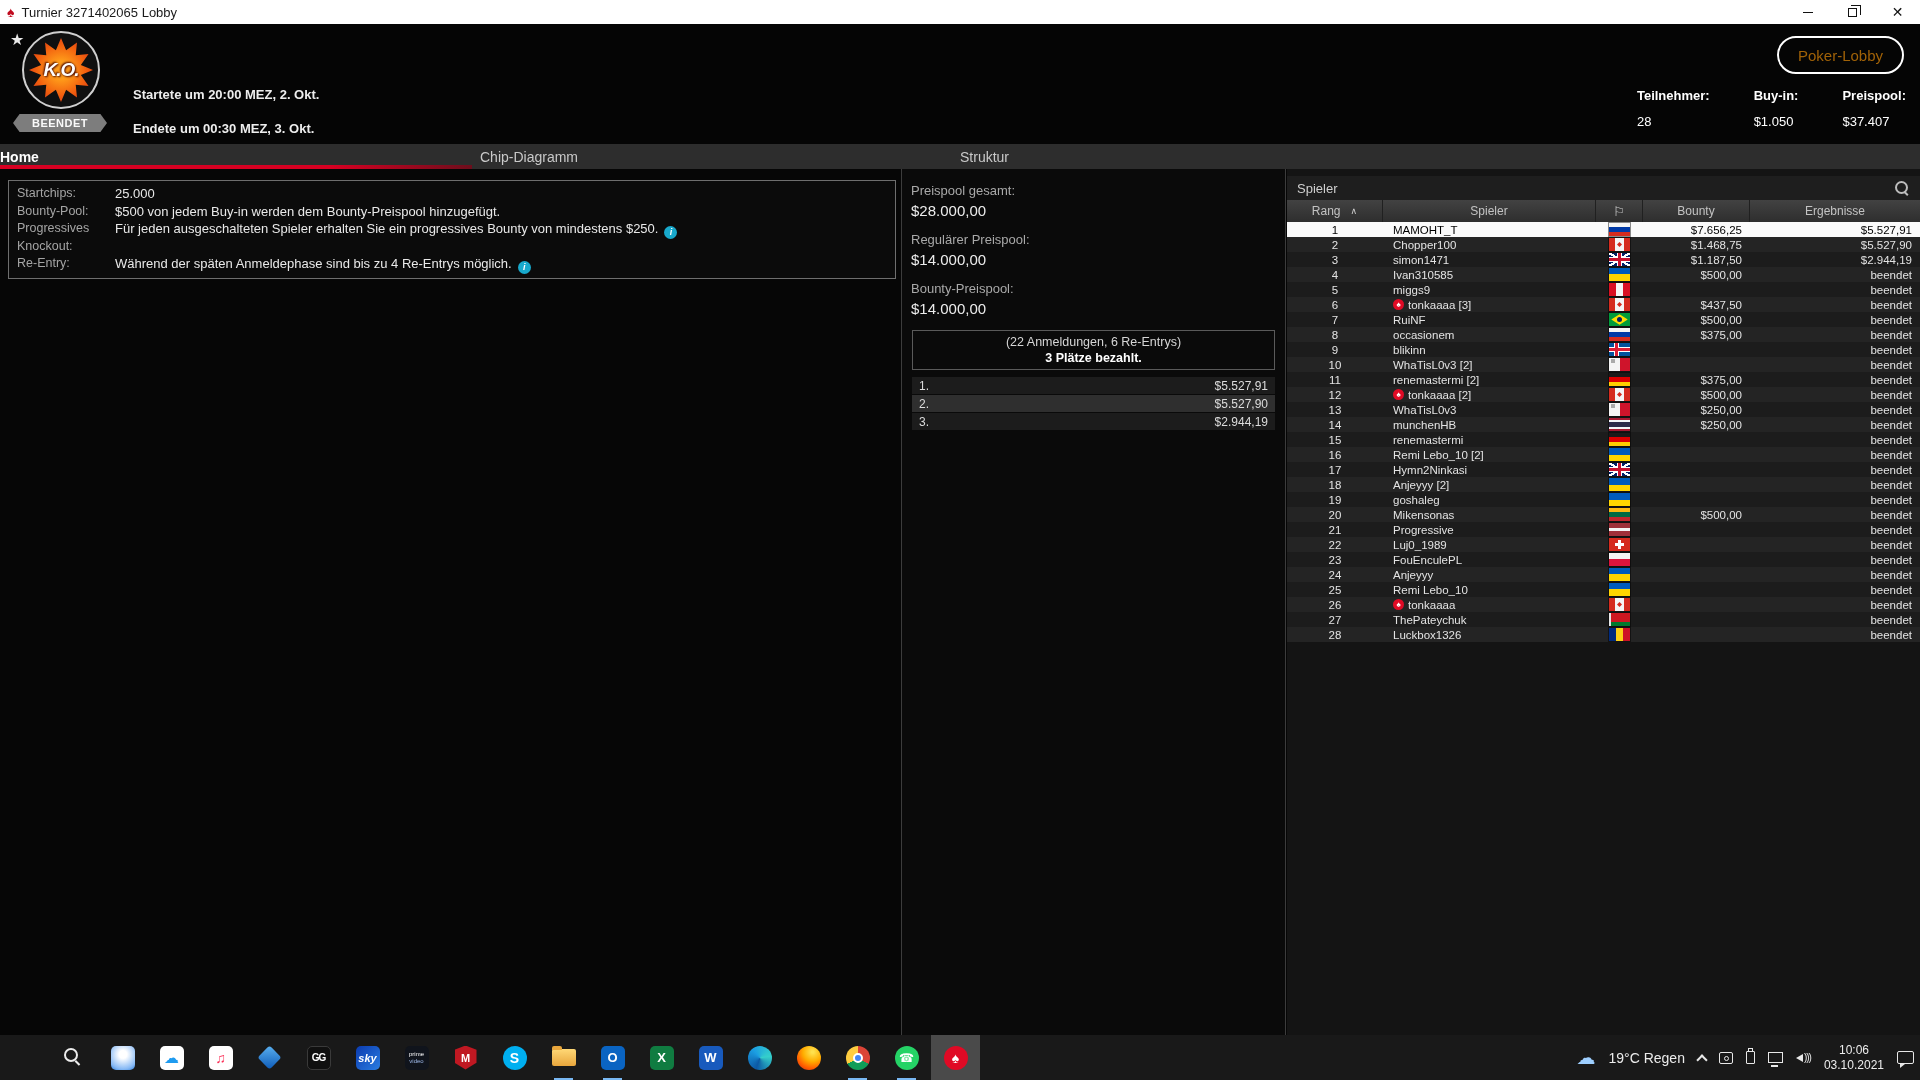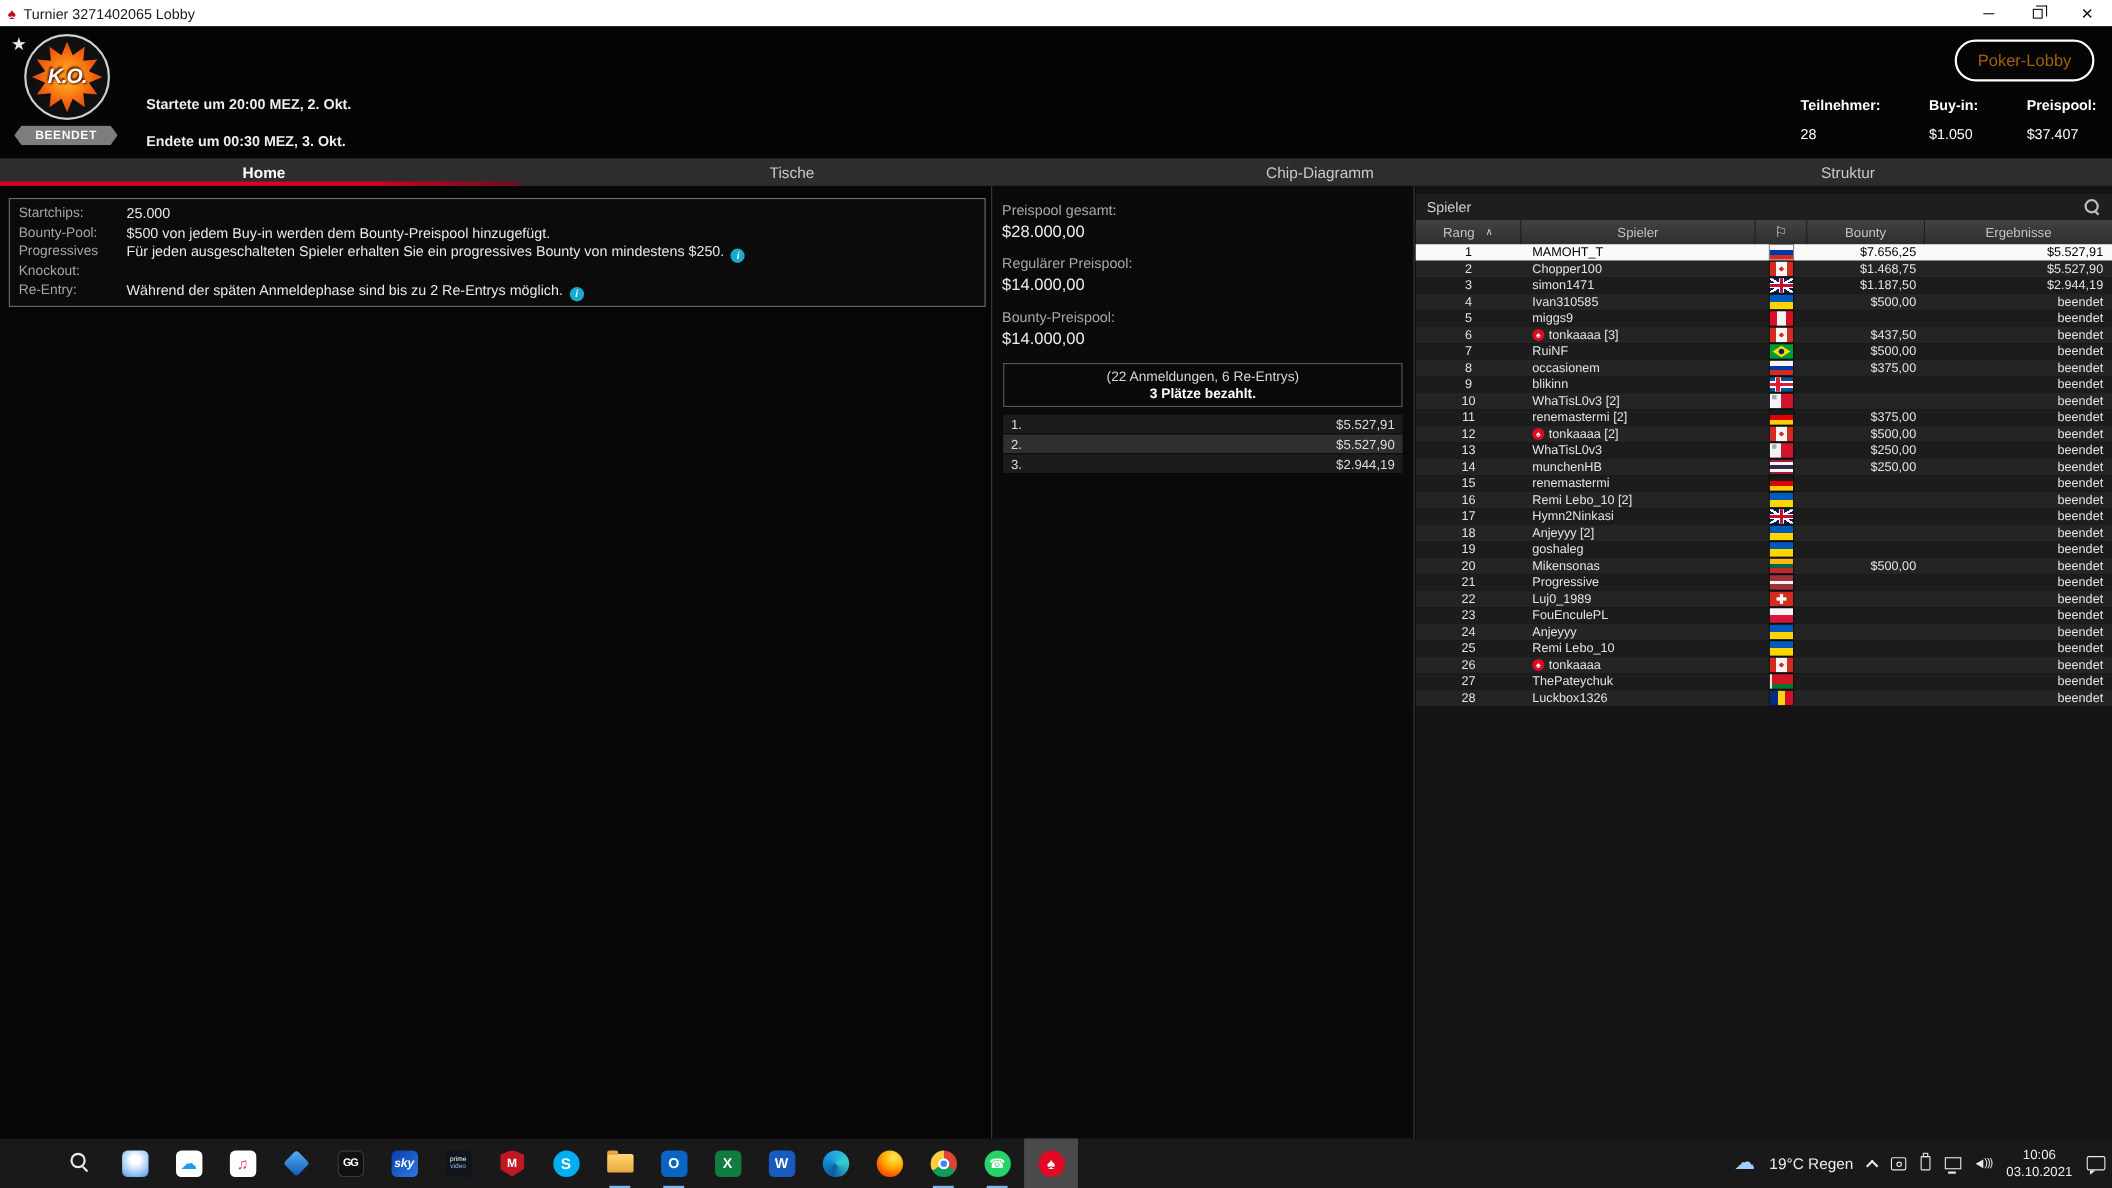--- a/index.html
+++ b/index.html
@@ -39,21 +39,21 @@
   .lobby-btn { position:absolute; right:16px; top:12px; min-width:127px; height:38px; border:2px solid #fff;
                border-radius:19px; color:#a16207; font-size:15px; display:flex; align-items:center;
                justify-content:center; padding:0 18px; background:transparent; cursor:pointer; }
   .h-stats { position:absolute; right:14px; top:64px; display:flex; gap:44px; }
   .h-stat { display:flex; flex-direction:column; }
   .h-stat .lbl { font-size:13px; font-weight:bold; color:#fff; }
   .h-stat .val { font-size:13px; color:#fff; margin-top:11px; }
 
   
   .tabbar { position:absolute; top:144px; left:0; right:0; height:25px; background:#2d2d2d; display:flex; }
-  .tab { width:25%; display:flex; align-items:center; justify-content:center; font-size:14px; color:#c9c9c9;
+  .tab { width:25%; display:flex; align-items:center; justify-content:flex-start; font-size:14px; color:#c9c9c9;
          position:relative; cursor:pointer; }
   .tab.active { color:#fff; font-weight:bold; }
   .tab.active::after { content:""; position:absolute; left:0; right:8px; bottom:0; height:4px;
                        background:linear-gradient(to right,#d70022 70%,#6d0e1c 100%); }
 
   
   .info-box { position:absolute; left:8px; top:180px; width:888px; border:1px solid #6e6e6e;
               padding:4px 8px; background:#0b0b0b; }
   .info-row { display:flex; align-items:flex-start; line-height:17.5px; }
   .info-row .ilbl { width:98px; flex-shrink:0; color:#a5a5a5; font-size:12.5px; }
@@ -260,23 +260,20 @@
         </div>
       </div>
   </div>
 
   <div class="tabbar">
 
       <div class="tab active">
         <span>Home</span>
       </div>
 
-      <div class="tab">
-        <span>Tische</span>
-      </div>
 
       <div class="tab">
         <span>Chip-Diagramm</span>
       </div>
 
       <div class="tab">
         <span>Struktur</span>
       </div>
     </div>
 
@@ -292,21 +289,21 @@
         <span class="ival"><span>$500 von jedem Buy-in werden dem Bounty-Preispool hinzugefügt.</span></span>
       </div>
 
       <div class="info-row">
         <span class="ilbl">Progressives Knockout:</span>
         <span class="ival"><span>Für jeden ausgeschalteten Spieler erhalten Sie ein progressives Bounty von mindestens $250.</span><span class="info-ico">i</span></span>
       </div>
 
       <div class="info-row">
         <span class="ilbl">Re-Entry:</span>
-        <span class="ival"><span>Während der späten Anmeldephase sind bis zu 2 Re-Entrys möglich.</span><span class="info-ico">i</span></span>
+        <span class="ival"><span>Während der späten Anmeldephase sind bis zu 4 Re-Entrys möglich.</span><span class="info-ico">i</span></span>
       </div>
     </div>
 
   <div class="mid-panel">
     <div class="pool-block">
       <div class="pool-lbl">Preispool gesamt:</div>
       <div class="pool-val">$28.000,00</div>
       <div class="pool-lbl">Regulärer Preispool:</div>
       <div class="pool-val">$14.000,00</div>
       <div class="pool-lbl">Bounty-Preispool:</div>

